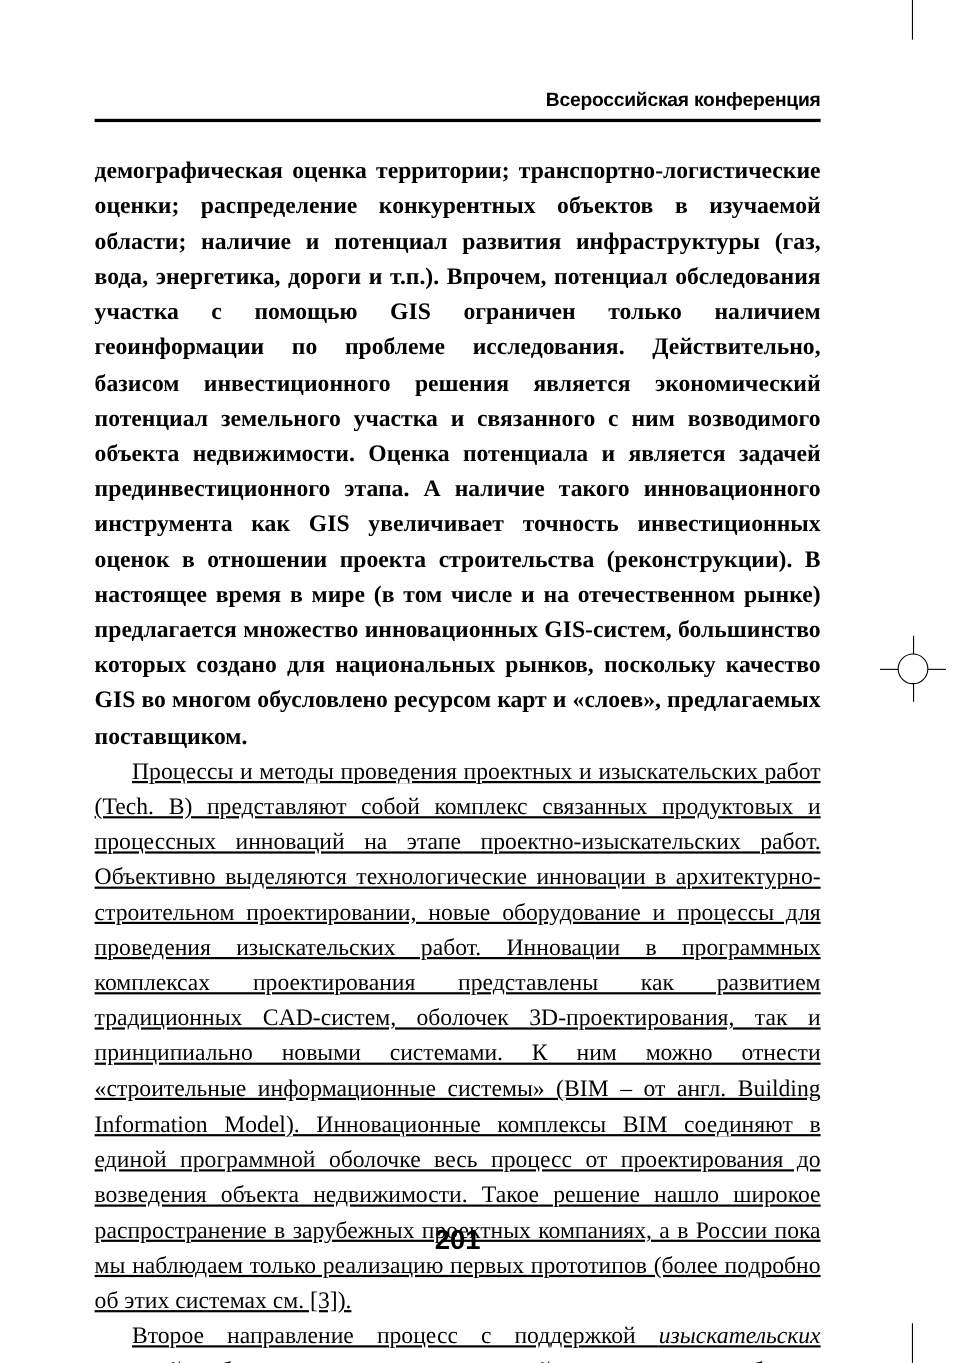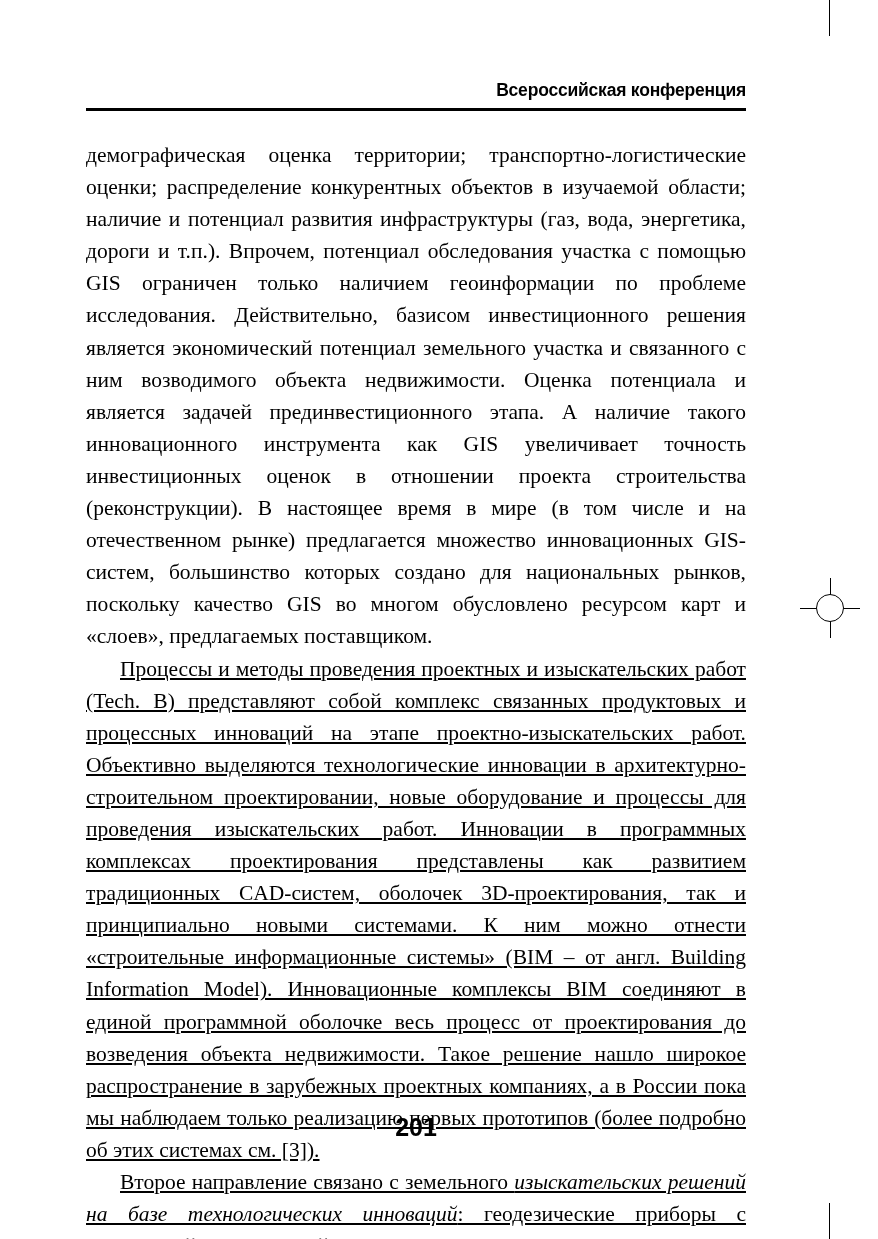--- a/index.html
+++ b/index.html
@@ -99,20 +99,21 @@
     margin: 0;
     font-size: 21.5px;
     line-height: 32.1px;
     text-align: justify;
     text-justify: inter-word;
     text-indent: 34px;
     hyphens: manual;
   }
   p.body-par.no-indent {
     text-indent: 0;
+    font-weight: bold;
   }
   p.body-par + p.body-par {
     margin-top: 0;
     text-decoration: underline;
   }
 
   .italic {
     font-style: italic;
   }
 
@@ -143,19 +144,19 @@
 
   <div class="content">
 
     <div class="running-head">Всероссийская конференция</div>
     <div class="head-rule"></div>
 
     <p class="body-par no-indent">демографическая оценка территории; транспортно-логистические оценки; распределение конкурентных объектов в изучаемой области; наличие и потенциал развития инфраструктуры (газ, вода, энергетика, дороги и т.п.). Впрочем, потенциал обследования участка с помощью GIS ограничен только наличием геоинформации по проблеме исследования. Действительно, базисом инвестиционного решения является экономический потенциал земельного участка и связанного с ним возводимого объекта недвижимости. Оценка потенциала и является задачей прединвестиционного этапа. А наличие такого инновационного инструмента как GIS увеличивает точность инвестиционных оценок в отношении проекта строительства (реконструкции). В настоящее время в мире (в том числе и на отечественном рынке) предлагается множество инновационных GIS-систем, большинство которых создано для национальных рынков, поскольку качество GIS во многом обусловлено ресурсом карт и «слоев», предлагаемых поставщиком.</p>
 
     <p class="body-par">Процессы и методы проведения проектных и изыскательских работ (Tech. B) представляют собой комплекс связанных продуктовых и процессных инноваций на этапе проектно-изыскательских работ. Объективно выделяются технологические инновации в архитектурно-строительном проектировании, новые оборудование и процессы для проведения изыскательских работ. Инновации в программных комплексах проектирования представлены как развитием традиционных CAD-систем, оболочек 3D-проектирования, так и принципиально новыми системами. К ним можно отнести «строительные информационные системы» (BIM – от англ. Building Information Model). Инновационные комплексы BIM соединяют в единой программной оболочке весь процесс от проектирования до возведения объекта недвижимости. Такое решение нашло широкое распространение в зарубежных проектных компаниях, а в России пока мы наблюдаем только реализацию первых прототипов (более подробно об этих системах см. [3]).</p>
 
-    <p class="body-par"><span>Второе направление связано с земельного </span><span class="italic">изыскательских решений на базе технологических инноваций</span><span>: геодезические приборы с поддержкой координатной привязки на основе навигаци-</span></p>
+    <p class="body-par"><span>Второе направление процесс с поддержкой </span><span class="italic">изыскательских решений на базе технологических инноваций</span><span>: геодезические приборы с поддержкой координатной привязки на основе навигаци-</span></p>
 
   </div>
 
   <div class="page-number">201</div>
 
 </div>
 
 </body></html>

